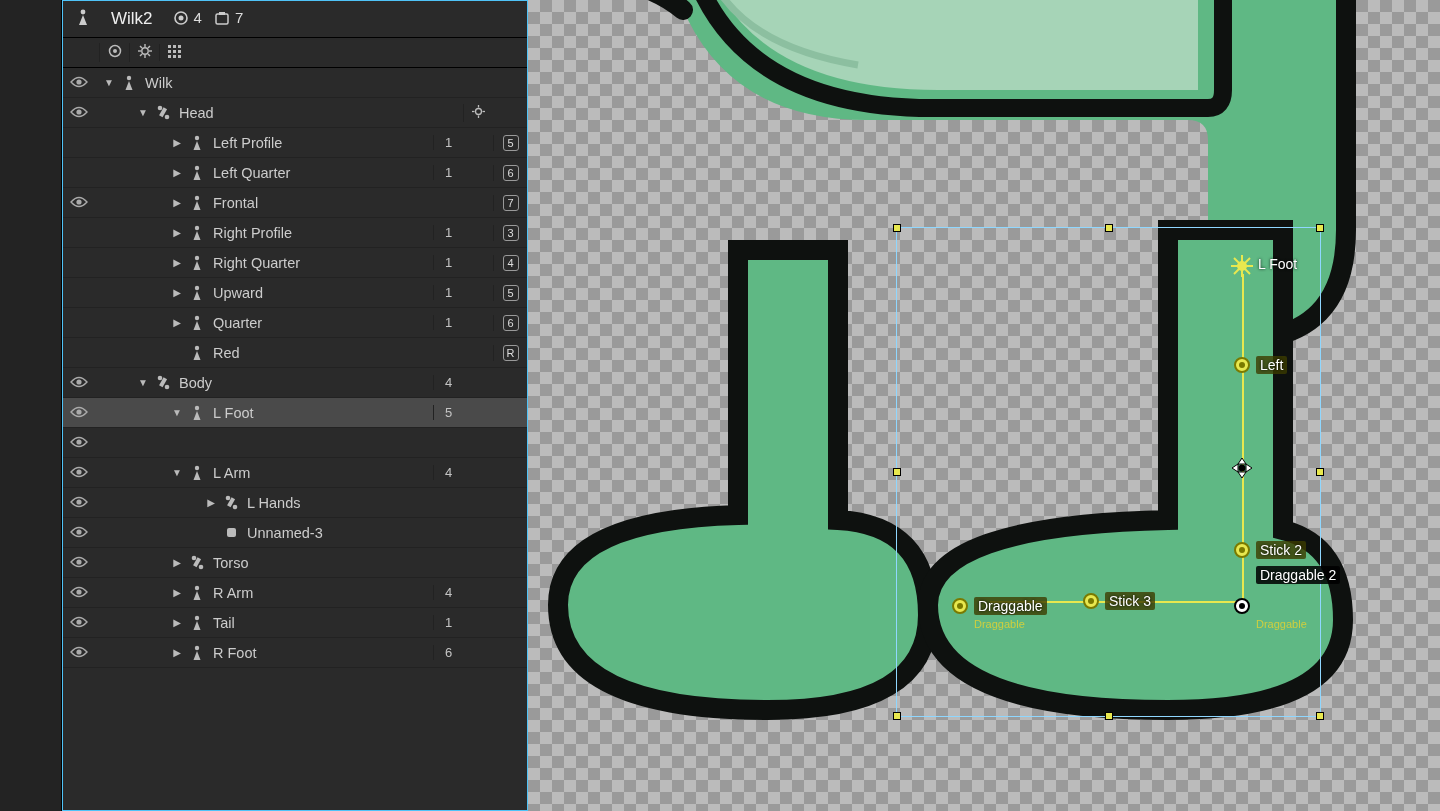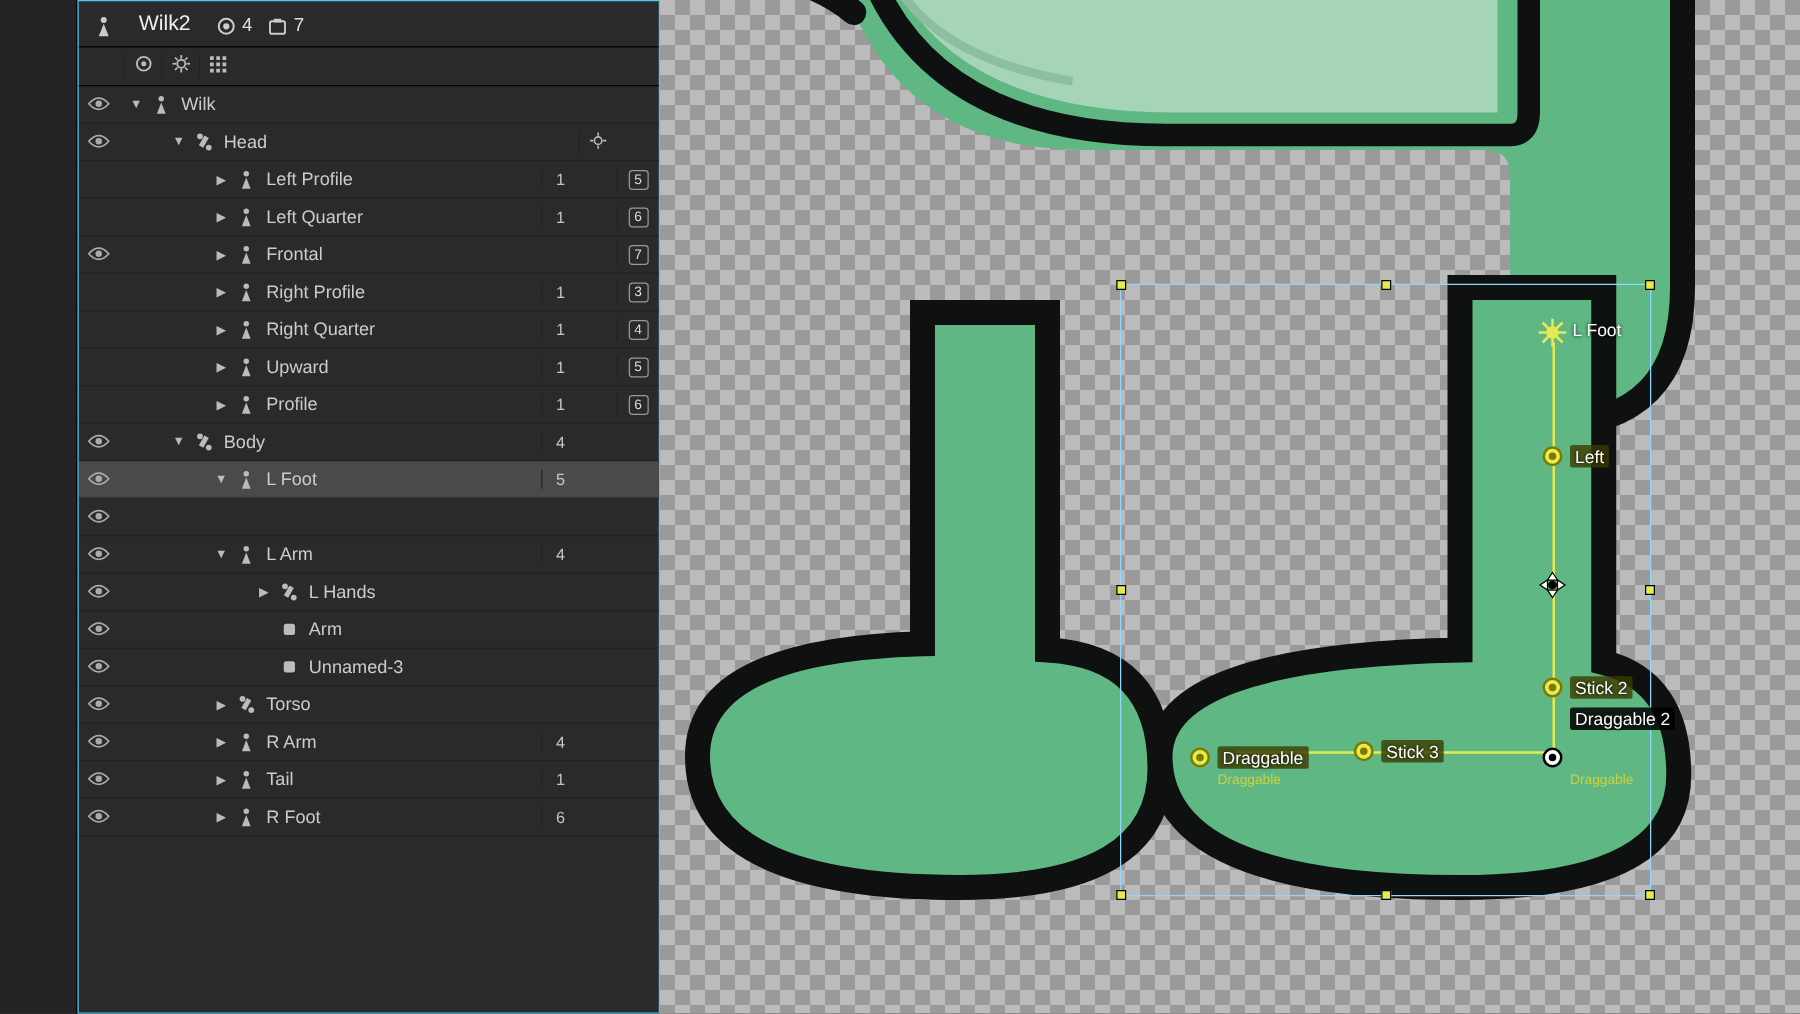--- a/index.html
+++ b/index.html
@@ -10,21 +10,21 @@
     --text:#c4c4c4;
     --muted:#888;
     --accent:#4fc3f7;
     --yellow:#e8e84f;
   }
   *{box-sizing:border-box;font-family:Arial,Helvetica,sans-serif}
   body{margin:0;background:#111;color:var(--text);width:1440px;height:811px;overflow:hidden;font-size:13px}
   .app{display:flex;height:100%}
   .left-gutter{width:62px;background:#232323;border-right:1px solid #000}
   .hier{width:466px;background:var(--bg1);display:flex;flex-direction:column;border:1px solid var(--accent)}
-  .hier-head{display:flex;align-items:flex-end;gap:12px;padding:8px 12px;border-bottom:1px solid #000;font-size:16px;color:#ddd}
+  .hier-head{display:flex;align-items:flex-start;gap:12px;padding:8px 12px;border-bottom:1px solid #000;font-size:16px;color:#ddd}
   .hier-head .badge{display:flex;align-items:center;gap:5px;font-size:15px}
   .col-head{display:flex;align-items:center;padding:5px 0;border-bottom:1px solid #000;color:#ddd;font-size:15px}
   .col-head .spacer{width:36px}
   .col-head .nm{flex:1;padding-left:6px}
   .col-head .c1,.col-head .c2,.col-head .c3{width:30px;text-align:center}
   .tree{flex:1;overflow:auto}
   .row{display:flex;align-items:center;height:30px;border-bottom:1px solid #222;cursor:default}
   .row.sel{background:#4a4a4a}
   .eye{width:32px;text-align:center;color:#aaa;font-size:14px}
   .indent{display:inline-block}
@@ -286,25 +286,42 @@
           <div class="eye"></div>
           <div class="nm">
             <span class="indent" style="width: 76px;"></span>
             <span class="arrow" style="font-size: 10px;">▶</span>
             <span class="ico">
               <svg width="12" height="15" viewBox="0 0 12 15">
                 <circle cx="6" cy="3" r="2.2" fill="#bbb"></circle>
                 <path d="M2.5 15 L6 6 L9.5 15 Z" fill="#bbb"></path>
               </svg>
             </span>
-            <span>Profile</span>
+            <span>Quarter</span>
           </div>
           <div class="c1">1</div>
           <div class="c2"></div>
           <div class="c3"><span class="key">6</span></div>
+        </div>
+        <div class="row">
+          <div class="eye"></div>
+          <div class="nm">
+            <span class="indent" style="width: 76px;"></span>
+            <span class="arrow" style="font-size: 10px;"></span>
+            <span class="ico">
+              <svg width="12" height="15" viewBox="0 0 12 15">
+                <circle cx="6" cy="3" r="2.2" fill="#bbb"></circle>
+                <path d="M2.5 15 L6 6 L9.5 15 Z" fill="#bbb"></path>
+              </svg>
+            </span>
+            <span>Red</span>
+          </div>
+          <div class="c1"></div>
+          <div class="c2"></div>
+          <div class="c3"><span class="key">R</span></div>
         </div>
         <div class="row">
           <div class="eye"><svg width="18" height="12" viewBox="0 0 18 12">
               <path d="M1 6 Q9 -3 17 6 Q9 15 1 6 Z" fill="none" stroke="#aaa" stroke-width="1.4"></path>
               <circle cx="9" cy="6" r="2.6" fill="#aaa"></circle>
             </svg></div>
           <div class="nm">
             <span class="indent" style="width: 42px;"></span>
             <span class="arrow" style="font-size: 10px;">▼</span>
             <span class="ico">
@@ -378,39 +395,20 @@
             <span class="indent" style="width: 110px;"></span>
             <span class="arrow" style="font-size: 10px;">▶</span>
             <span class="ico">
               <svg width="13" height="15" viewBox="0 0 13 15">
                 <circle cx="3" cy="3" r="2.3" fill="#bbb"></circle>
                 <circle cx="10" cy="12" r="2.3" fill="#bbb"></circle>
                 <rect x="4" y="3" width="4" height="9" transform="rotate(30 6.5 7.5)" fill="#bbb"></rect>
               </svg>
             </span>
             <span>L Hands</span>
-          </div>
-          <div class="c1"></div>
-          <div class="c2"></div>
-          <div class="c3"></div>
-        </div>
-        <div class="row">
-          <div class="eye"><svg width="18" height="12" viewBox="0 0 18 12">
-              <path d="M1 6 Q9 -3 17 6 Q9 15 1 6 Z" fill="none" stroke="#aaa" stroke-width="1.4"></path>
-              <circle cx="9" cy="6" r="2.6" fill="#aaa"></circle>
-            </svg></div>
-          <div class="nm">
-            <span class="indent" style="width: 110px;"></span>
-            <span class="arrow" style="font-size: 10px;"></span>
-            <span class="ico">
-              <svg width="13" height="13" viewBox="0 0 13 13">
-                <rect x="2" y="2" width="9" height="9" rx="2" fill="#bbb"></rect>
-              </svg>
-            </span>
-            <span>Arm</span>
           </div>
           <div class="c1"></div>
           <div class="c2"></div>
           <div class="c3"></div>
         </div>
         <div class="row">
           <div class="eye"><svg width="18" height="12" viewBox="0 0 18 12">
               <path d="M1 6 Q9 -3 17 6 Q9 15 1 6 Z" fill="none" stroke="#aaa" stroke-width="1.4"></path>
               <circle cx="9" cy="6" r="2.6" fill="#aaa"></circle>
             </svg></div>

